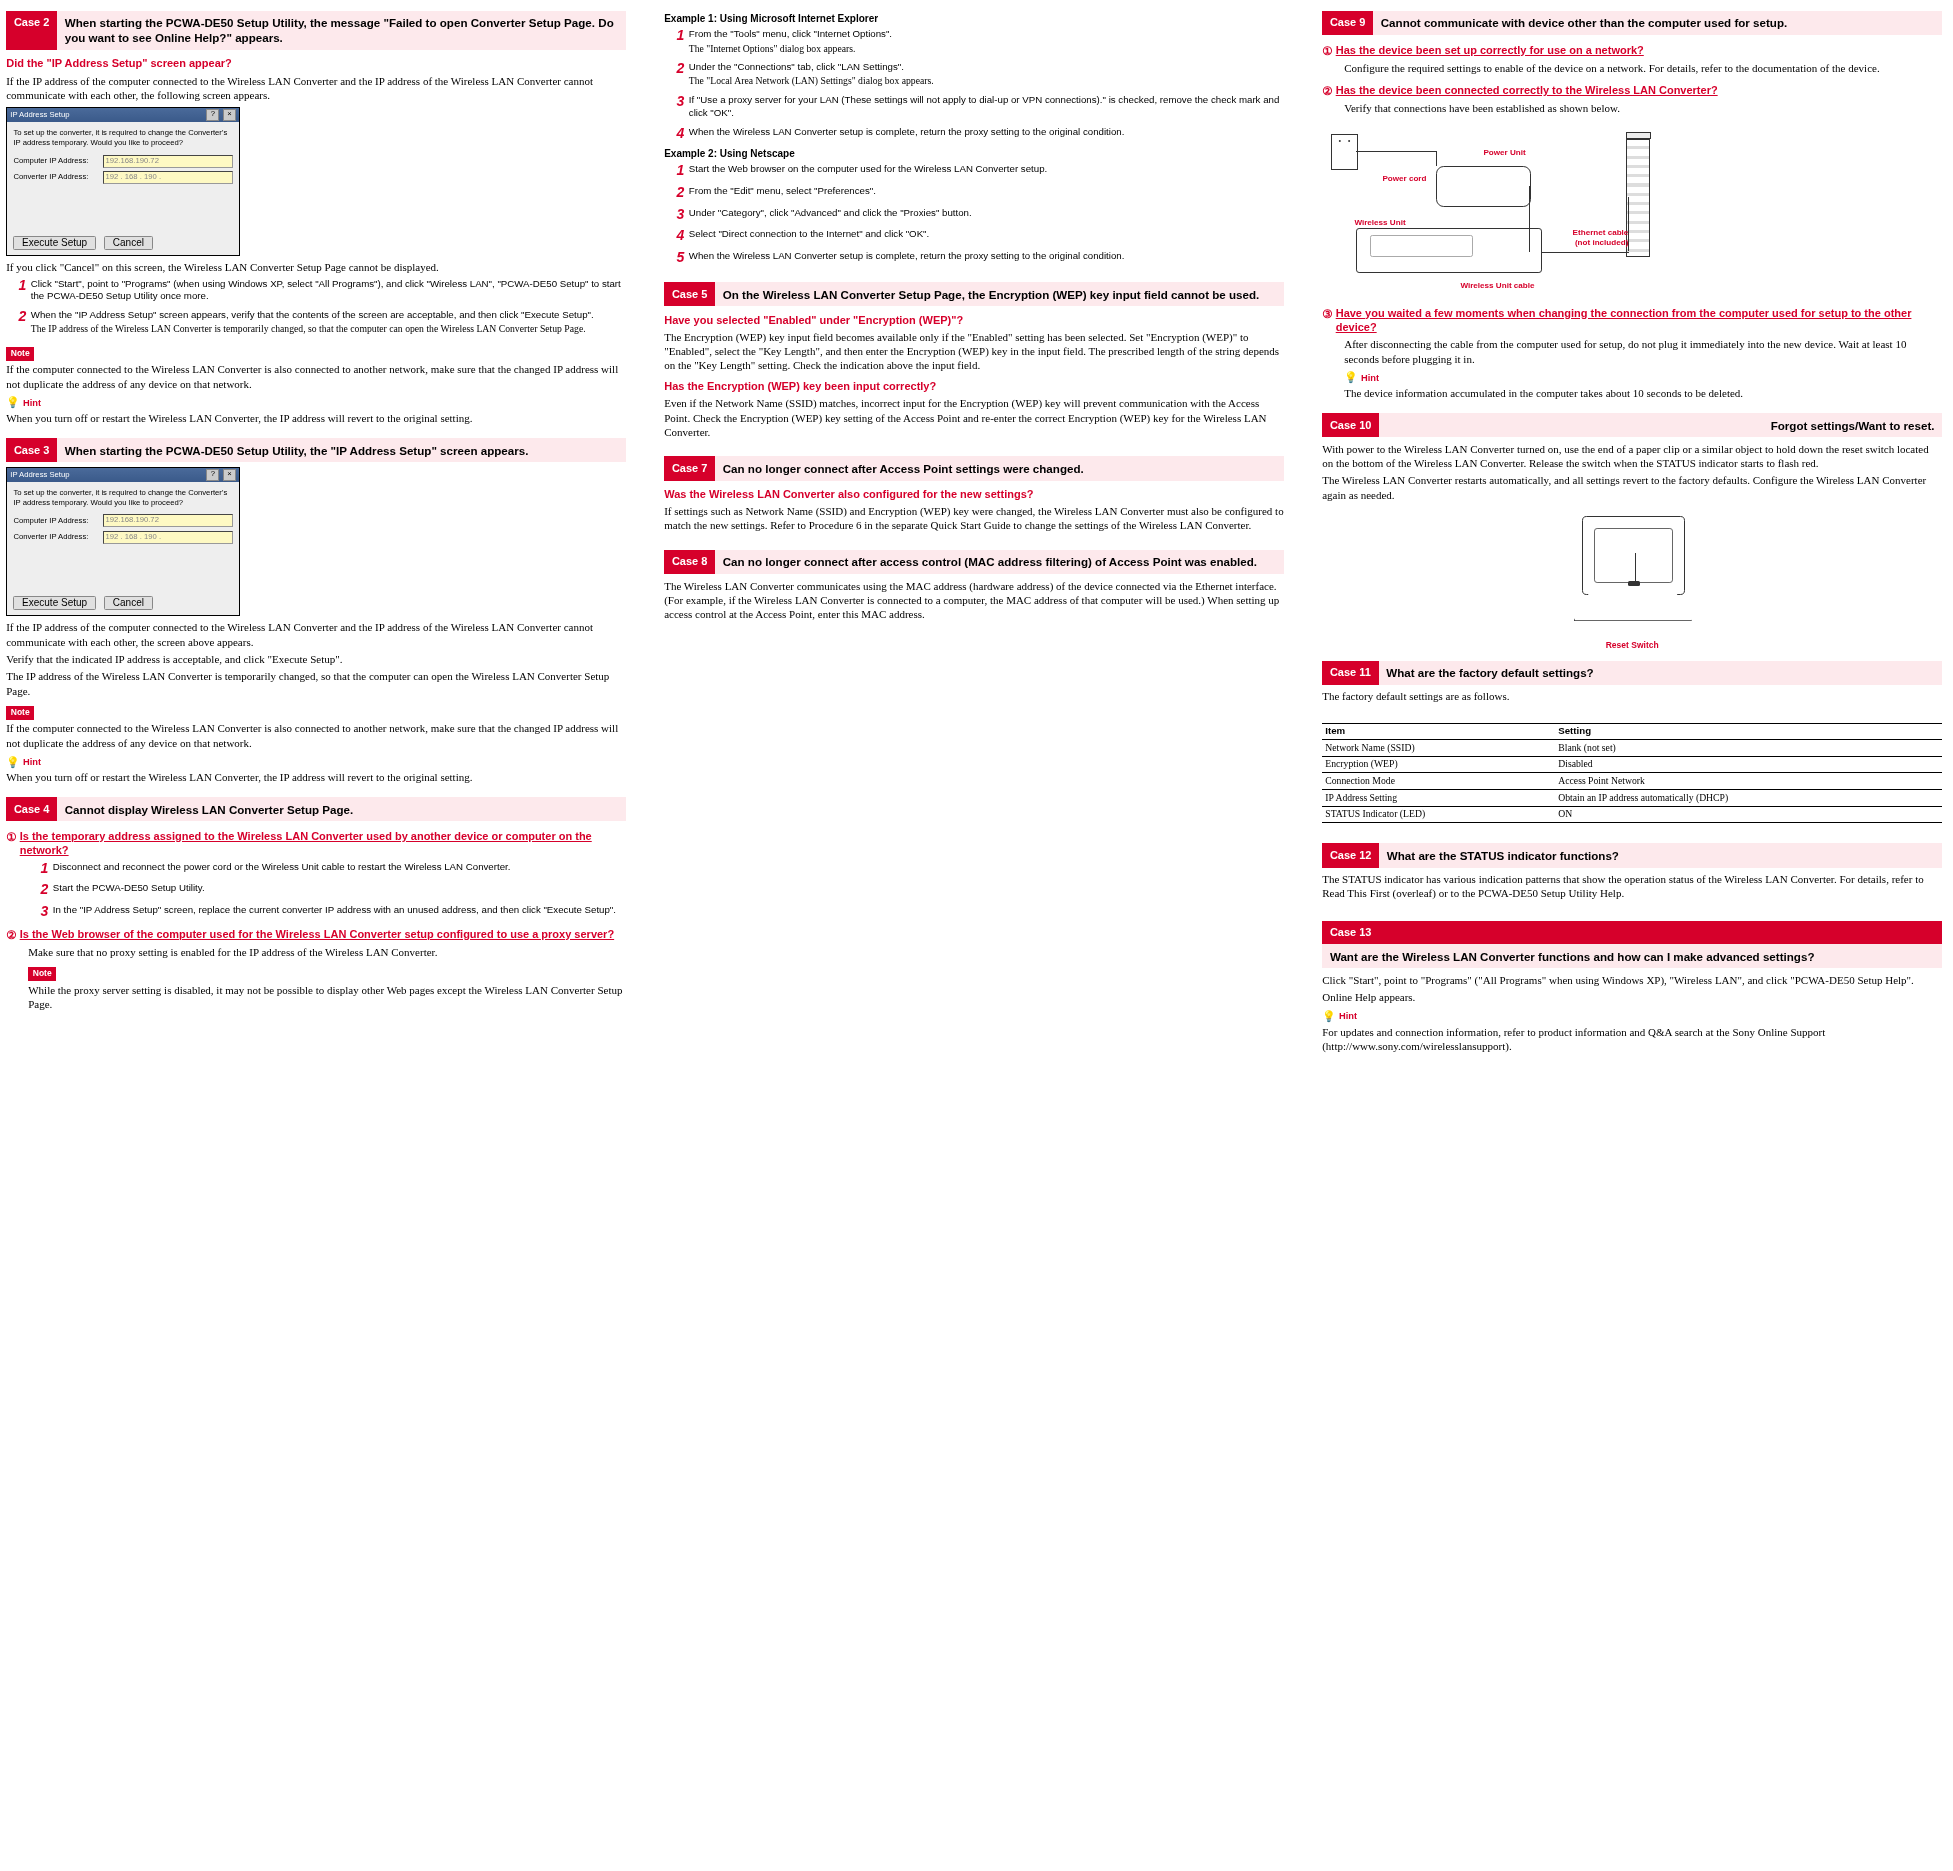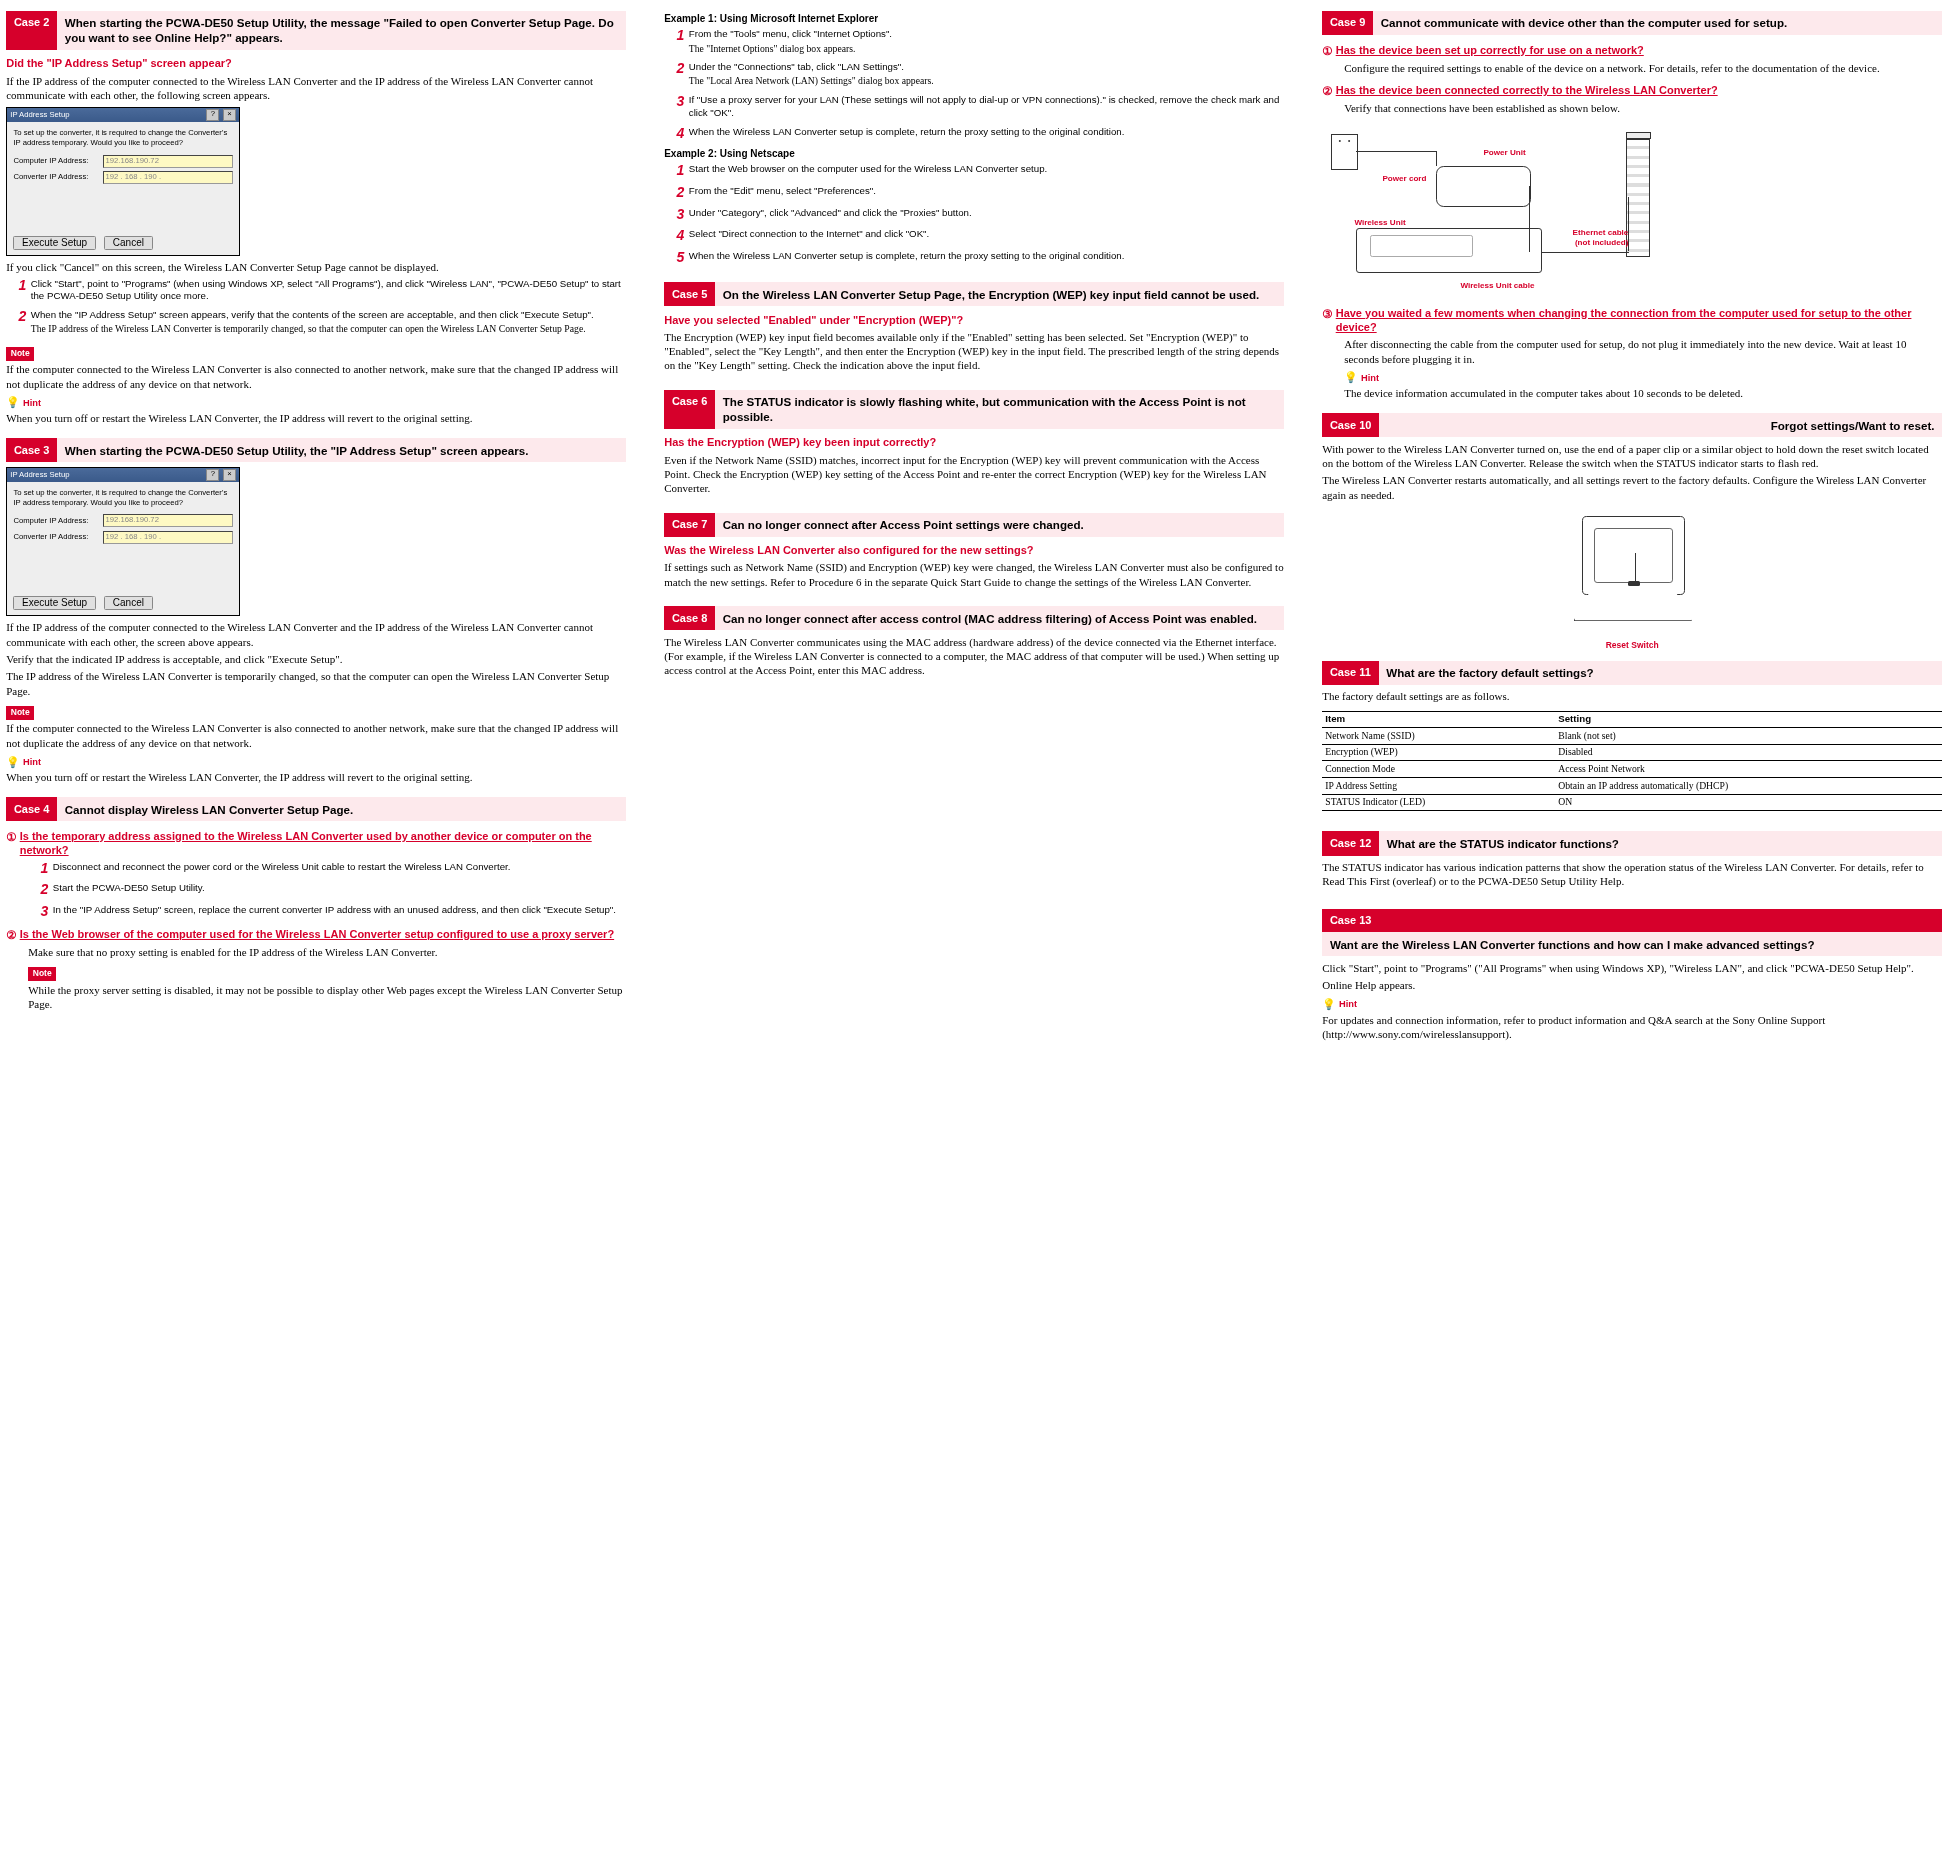--- a/index.html
+++ b/index.html
@@ -80,21 +80,21 @@
   .circ {
     color:#d6002b; font-family:Arial,Helvetica,sans-serif; font-weight:bold;
     font-size:11.6px; margin-right:3.1px;
   }
   .circq {
     color:#d6002b; font-family:Arial,Helvetica,sans-serif; font-weight:bold;
     font-size:11px; margin:7.7px 0 1.5px 0; display:flex;
   }
   .circq .txtq { flex:1;text-decoration:underline; }
   table.settings {
-    border-collapse:collapse; width:100%; margin-top:7px; font-size:9.7px;
+    border-collapse:collapse; width:100%; margin-top:19px; font-size:9.7px;
   }
   table.settings th {
     text-align:left; font-family:Arial,Helvetica,sans-serif; font-weight:bold;
     border-bottom:0.8px solid #000; border-top:0.8px solid #000; padding:1.5px 3.1px;
   }
   table.settings td {
     border-bottom:0.8px solid #000; padding:1.5px 3.1px;
   }
   .dialog {
     border:0.8px solid #000; width:232px; height:147px; margin:4.6px 0;
@@ -355,24 +355,20 @@
       <div class="step-body">When the Wireless LAN Converter setup is complete, return the proxy setting to the original condition.</div>
       </div>
 
     <div class="case-hdr" style="margin-top:17px;">
       <div class="case-tag">Case 5</div>
       <div class="case-title">On the Wireless LAN Converter Setup Page, the Encryption (WEP) key input field cannot be used.</div>
     </div>
     <div class="q">Have you selected "Enabled" under "Encryption (WEP)"?</div>
     <p class="sm">The Encryption (WEP) key input field becomes available only if the "Enabled" setting has been selected. Set "Encryption (WEP)" to "Enabled", select the "Key Length", and then enter the Encryption (WEP) key in the input field. The prescribed length of the string depends on the "Key Length" setting. Check the indication above the input field.</p>
 
-    <div class="case-hdr" style="margin-top:17px;">
-      <div class="case-tag">Case 6</div>
-      <div class="case-title">The STATUS indicator is slowly flashing white, but communication with the Access Point is not possible.</div>
-    </div>
     <div class="q">Has the Encryption (WEP) key been input correctly?</div>
     <p class="sm">Even if the Network Name (SSID) matches, incorrect input for the Encryption (WEP) key will prevent communication with the Access Point. Check the Encryption (WEP) key setting of the Access Point and re-enter the correct Encryption (WEP) key for the Wireless LAN Converter.</p>
 
     <div class="case-hdr" style="margin-top:17px;">
       <div class="case-tag">Case 7</div>
       <div class="case-title">Can no longer connect after Access Point settings were changed.</div>
     </div>
     <div class="q">Was the Wireless LAN Converter also configured for the new settings?</div>
     <p class="sm">If settings such as Network Name (SSID) and Encryption (WEP) key were changed, the Wireless LAN Converter must also be configured to match the new settings. Refer to Procedure 6 in the separate Quick Start Guide to change the settings of the Wireless LAN Converter.</p>
 

